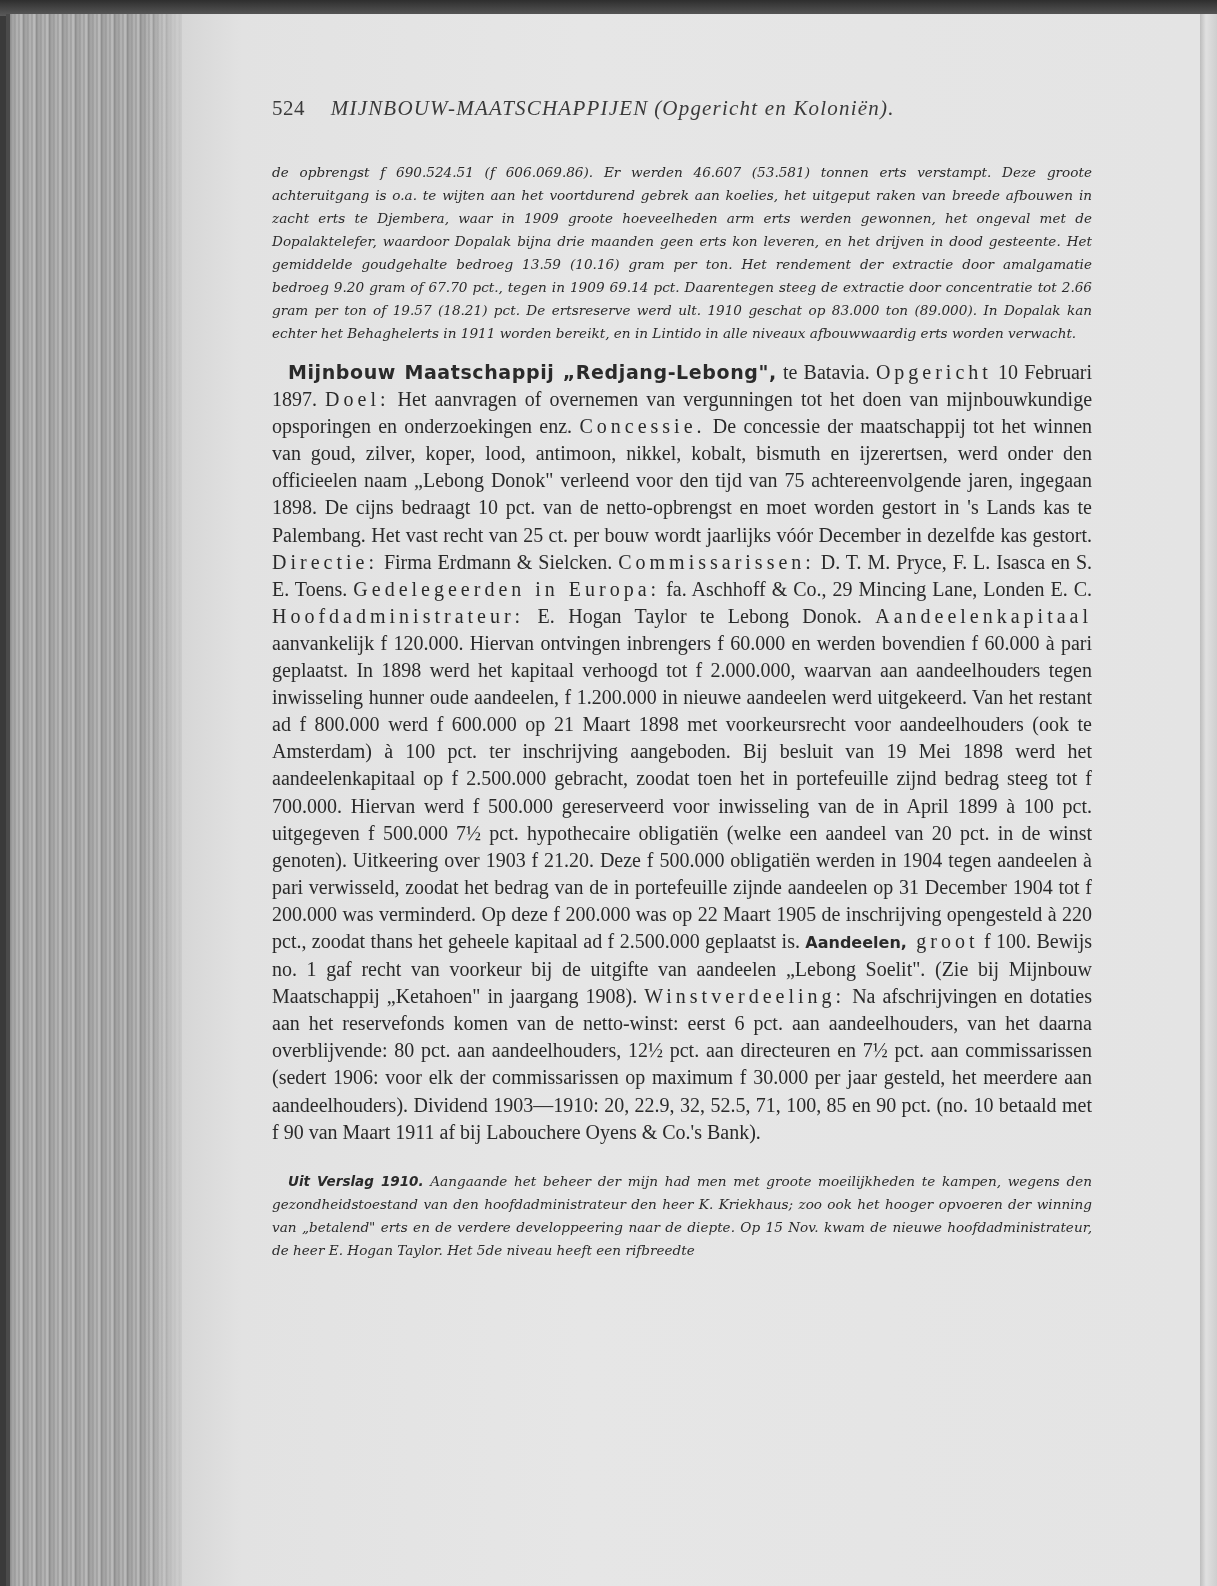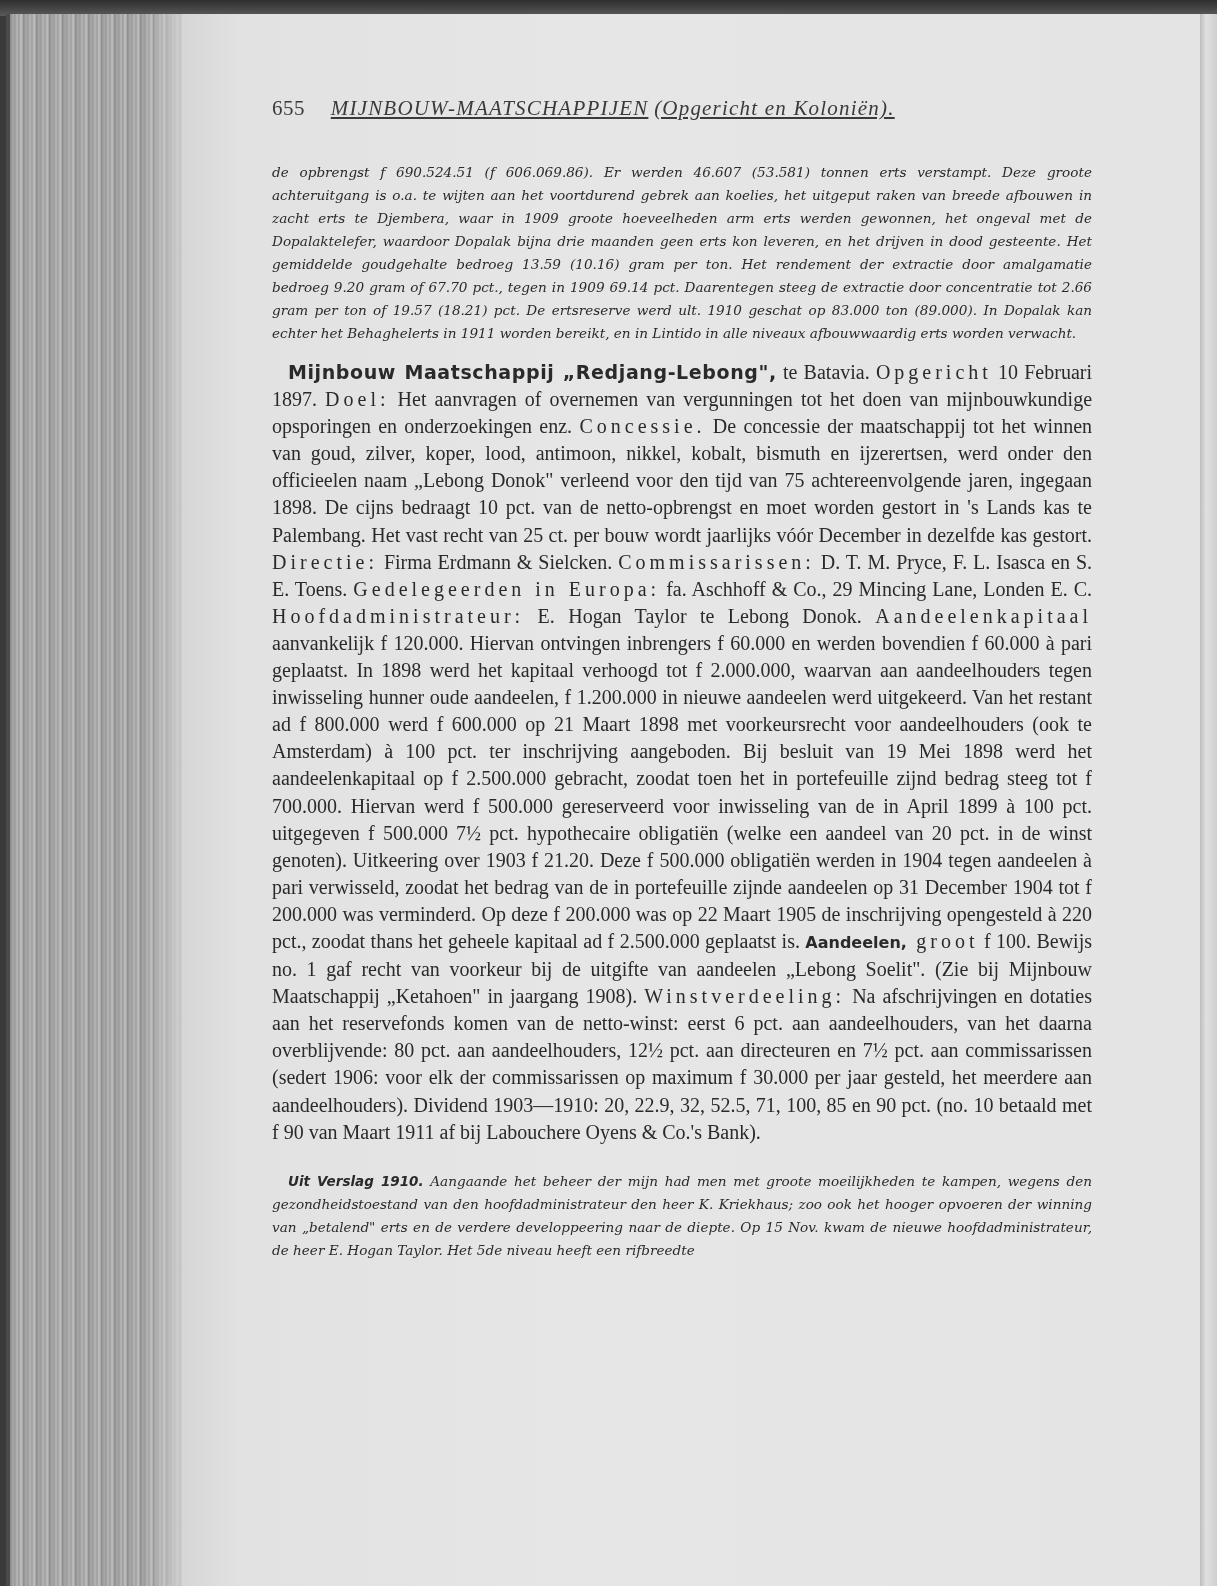--- a/index.html
+++ b/index.html
@@ -32,21 +32,21 @@
     background:linear-gradient(90deg,#bdbdbd,#e0e0e0 6px,#cfcfcf);
   }
   .content {
     position:absolute; left:272px; top:96px; width:820px; color:#2a2a2a;
   }
   .running-head {
     font-family:"Liberation Serif", serif; font-size:21px; letter-spacing:0.5px;
     margin:0 0 40px 0; color:#3a3a3a; white-space:nowrap;
   }
   .running-head .pnum { font-style:normal; margin-right:20px; }
-  .running-head .title { font-style:italic; letter-spacing:1.2px;text-decoration:underline; }
+  .running-head .title { font-style:italic; letter-spacing:1.2px; }
   .small {
     font-family:"DejaVu Serif", serif; font-size:13.6px; line-height:23px;
     text-align:justify; margin:0;font-style:italic;
   }
   .main {
     font-family:"Liberation Serif", serif; font-size:20px; line-height:27.1px;
     text-align:justify; margin:14px 0 0 0;
   }
   .main .lead, .small .lead, .main .kw-bold {
     font-family:"DejaVu Sans", sans-serif; font-weight:bold;
@@ -61,21 +61,21 @@
 </head>
 <body>
 
 <div class="scan-top"></div>
 <div class="page-stack"></div>
 <div class="page"></div>
 <div class="page-right-edge"></div>
 
 <div class="content">
   <div class="running-head">
-    <span class="pnum">655</span>
+    <span class="pnum">524</span>
     <span class="title">MIJNBOUW-MAATSCHAPPIJEN</span>
     <span class="title">(Opgericht en Koloniën).</span>
   </div>
 
   <p class="small">de opbrengst f 690.524.51 (f 606.069.86). Er werden 46.607 (53.581) tonnen erts verstampt. Deze groote achteruitgang is o.a. te wijten aan het voortdurend gebrek aan koelies, het uitgeput raken van breede afbouwen in zacht erts te Djembera, waar in 1909 groote hoeveelheden arm erts werden gewonnen, het ongeval met de Dopalaktelefer, waardoor Dopalak bijna drie maanden geen erts kon leveren, en het drijven in dood gesteente. Het gemiddelde goudgehalte bedroeg 13.59 (10.16) gram per ton. Het rendement der extractie door amalgamatie bedroeg 9.20 gram of 67.70 pct., tegen in 1909 69.14 pct. Daarentegen steeg de extractie door concentratie tot 2.66 gram per ton of 19.57 (18.21) pct. De ertsreserve werd ult. 1910 geschat op 83.000 ton (89.000). In Dopalak kan echter het Behaghelerts in 1911 worden bereikt, en in Lintido in alle niveaux afbouwwaardig erts worden verwacht.</p>
 
   <p class="main"><span class="lead">Mijnbouw Maatschappij „Redjang-Lebong",</span><span> te Batavia.</span>
     <span class="sp">Opgericht</span><span> 10 Februari 1897. </span><span class="sp">Doel:</span><span> Het aanvragen of overnemen van vergunningen tot het doen van mijnbouwkundige opsporingen en onderzoekingen enz. </span><span class="sp">Concessie.</span><span> De concessie der maatschappij tot het winnen van goud, zilver, koper, lood, antimoon, nikkel, kobalt, bismuth en ijzerertsen, werd onder den officieelen naam „Lebong Donok" verleend voor den tijd van 75 achtereenvolgende jaren, ingegaan 1898. De cijns bedraagt 10 pct. van de netto-opbrengst en moet worden gestort in 's Lands kas te Palembang. Het vast recht van 25 ct. per bouw wordt jaarlijks vóór December in dezelfde kas gestort. </span><span class="sp">Directie:</span><span> Firma Erdmann &amp; Sielcken. </span><span class="sp">Commissarissen:</span><span> D. T. M. Pryce, F. L. Isasca en S. E. Toens. </span><span class="sp">Gedelegeerden in Europa:</span><span> fa. Aschhoff &amp; Co., 29 Mincing Lane, Londen E. C. </span><span class="sp">Hoofdadministrateur:</span><span> E. Hogan Taylor te Lebong Donok. </span><span class="sp">Aandeelenkapitaal</span><span> aanvankelijk f 120.000. Hiervan ontvingen inbrengers f 60.000 en werden bovendien f 60.000 à pari geplaatst. In 1898 werd het kapitaal verhoogd tot f 2.000.000, waarvan aan aandeelhouders tegen inwisseling hunner oude aandeelen, f 1.200.000 in nieuwe aandeelen werd uitgekeerd. Van het restant ad f 800.000 werd f 600.000 op 21 Maart 1898 met voorkeursrecht voor aandeelhouders (ook te Amsterdam) à 100 pct. ter inschrijving aangeboden. Bij besluit van 19 Mei 1898 werd het aandeelenkapitaal op f 2.500.000 gebracht, zoodat toen het in portefeuille zijnd bedrag steeg tot f 700.000. Hiervan werd f 500.000 gereserveerd voor inwisseling van de in April 1899 à 100 pct. uitgegeven f 500.000 7½ pct. hypothecaire obligatiën (welke een aandeel van 20 pct. in de winst genoten). Uitkeering over 1903 f 21.20. Deze f 500.000 obligatiën werden in 1904 tegen aandeelen à pari verwisseld, zoodat het bedrag van de in portefeuille zijnde aandeelen op 31 December 1904 tot f 200.000 was verminderd. Op deze f 200.000 was op 22 Maart 1905 de inschrijving opengesteld à 220 pct., zoodat thans het geheele kapitaal ad f 2.500.000 geplaatst is. </span><span class="kw-bold">Aandeelen,</span><span class="sp"> groot</span><span> f 100. Bewijs no. 1 gaf recht van voorkeur bij de uitgifte van aandeelen „Lebong Soelit". (Zie bij Mijnbouw Maatschappij „Ketahoen" in jaargang 1908). </span><span class="sp">Winstverdeeling:</span><span> Na afschrijvingen en dotaties aan het reservefonds komen van de netto-winst: eerst 6 pct. aan aandeelhouders, van het daarna overblijvende: 80 pct. aan aandeelhouders, 12½ pct. aan directeuren en 7½ pct. aan commissarissen (sedert 1906: voor elk der commissarissen op maximum f 30.000 per jaar gesteld, het meerdere aan aandeelhouders). Dividend 1903—1910: 20, 22.9, 32, 52.5, 71, 100, 85 en 90 pct. (no. 10 betaald met f 90 van Maart 1911 af bij Labouchere Oyens &amp; Co.'s Bank).</span></p>
 
   <p class="small verslag"><span class="lead">Uit Verslag 1910.</span><span> Aangaande het beheer der mijn had men met groote moeilijkheden te kampen, wegens den gezondheidstoestand van den hoofdadministrateur den heer K. Kriekhaus; zoo ook het hooger opvoeren der winning van „betalend" erts en de verdere developpeering naar de diepte. Op 15 Nov. kwam de nieuwe hoofdadministrateur, de heer E. Hogan Taylor. Het 5de niveau heeft een rifbreedte</span></p>

